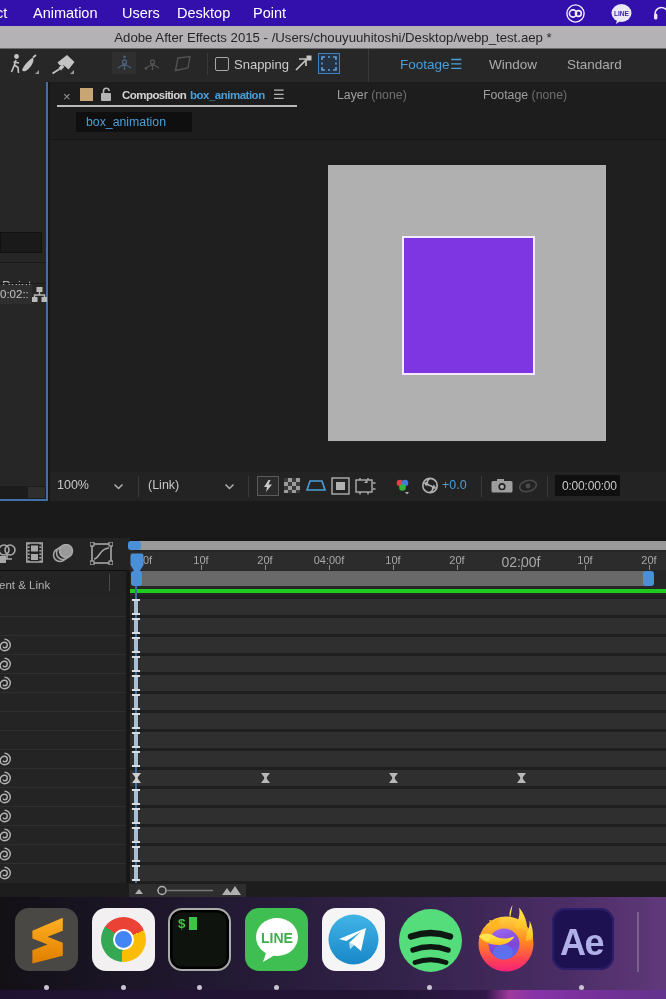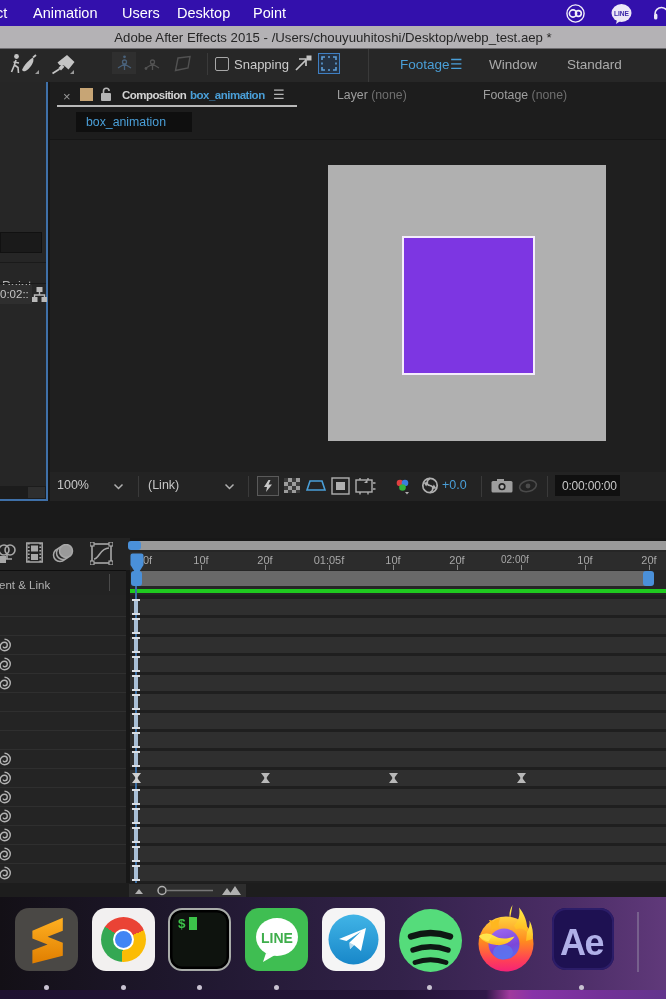--- a/index.html
+++ b/index.html
@@ -241,27 +241,27 @@
   <div class="abs" style="left:137px;top:3px;width:529px;height:9px;background:#9a9a9a;"></div>
   <div class="abs" style="left:128px;top:3px;width:13px;height:9px;background:#4a90d9;border-radius:3px;"></div>
 
   <div class="abs" style="left:130px;top:14px;width:536px;height:18px;background:#2c2c2c;overflow:hidden;" id="ruler">
     <div class="abs" style="left:13px;top:2px;font-size:11px;color:#a8a8a8;">0f</div>
     <div class="abs" style="left:7px;top:13px;width:1px;height:5px;background:#8a8a8a;"></div>
     <div class="abs" style="left:51px;top:2px;width:40px;text-align:center;font-size:11px;color:#a8a8a8;">10f</div>
     <div class="abs" style="left:71px;top:13px;width:1px;height:5px;background:#8a8a8a;"></div>
     <div class="abs" style="left:115px;top:2px;width:40px;text-align:center;font-size:11px;color:#a8a8a8;">20f</div>
     <div class="abs" style="left:135px;top:13px;width:1px;height:5px;background:#8a8a8a;"></div>
-    <div class="abs" style="left:179px;top:2px;width:40px;text-align:center;font-size:11px;color:#a8a8a8;">01:05f</div>
+    <div class="abs" style="left:179px;top:2px;width:40px;text-align:center;font-size:11px;color:#a8a8a8;">04:00f</div>
     <div class="abs" style="left:199px;top:13px;width:1px;height:5px;background:#8a8a8a;"></div>
     <div class="abs" style="left:243px;top:2px;width:40px;text-align:center;font-size:11px;color:#a8a8a8;">10f</div>
     <div class="abs" style="left:263px;top:13px;width:1px;height:5px;background:#8a8a8a;"></div>
     <div class="abs" style="left:307px;top:2px;width:40px;text-align:center;font-size:11px;color:#a8a8a8;">20f</div>
     <div class="abs" style="left:327px;top:13px;width:1px;height:5px;background:#8a8a8a;"></div>
-    <div class="abs" style="left:371px;top:2px;width:40px;font-size:10px;color:#a8a8a8;">02:00f</div>
+    <div class="abs" style="left:371px;top:2px;width:40px;text-align:center;font-size:14px;color:#a8a8a8;">02:00f</div>
     <div class="abs" style="left:391px;top:13px;width:1px;height:5px;background:#8a8a8a;"></div>
     <div class="abs" style="left:435px;top:2px;width:40px;text-align:center;font-size:11px;color:#a8a8a8;">10f</div>
     <div class="abs" style="left:455px;top:13px;width:1px;height:5px;background:#8a8a8a;"></div>
     <div class="abs" style="left:499px;top:2px;width:40px;text-align:center;font-size:11px;color:#a8a8a8;">20f</div>
     <div class="abs" style="left:519px;top:13px;width:1px;height:5px;background:#8a8a8a;"></div>
   </div>
 
   <div class="abs" style="left:0px;top:32px;width:130px;height:25px;background:#232323;border-top:1px solid #0f0f0f;"></div>
   <div class="abs" style="left:-1px;top:41px;font-size:11.5px;color:#b0b0b0;">ent &amp; Link</div>
   <div class="abs" style="left:109px;top:36px;width:1px;height:17px;background:#4a4a4a;"></div>

